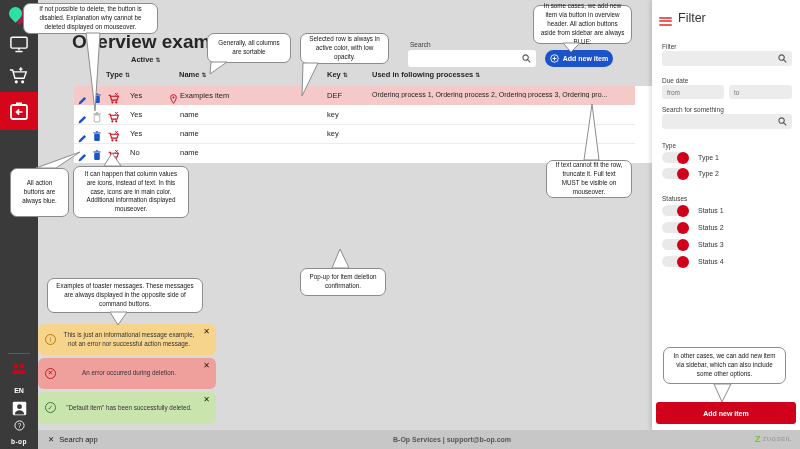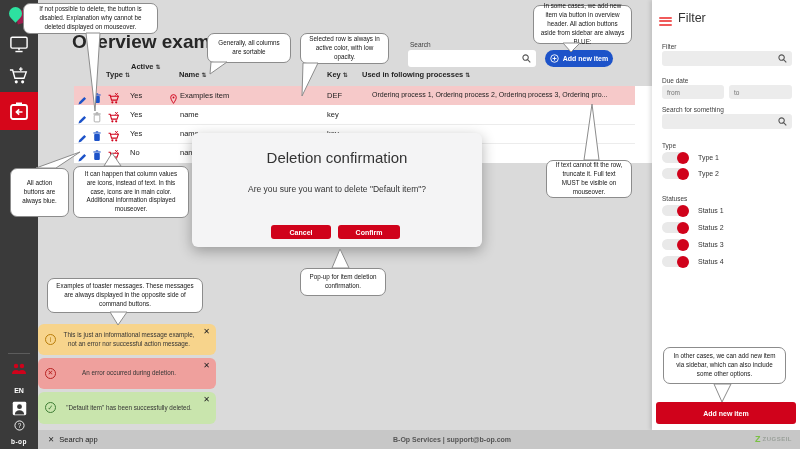--- a/index.html
+++ b/index.html
@@ -117,33 +117,33 @@
         <circle cx="5" cy="5" r="4.2" fill="none" stroke="#fff" stroke-width="1"></circle>
         <path d="M5 2.8 v4.4 M2.8 5 h4.4" stroke="#fff" stroke-width="1"></path>
       </svg>
     <span>Add new item</span>
   </div>
 
   <div class="abs th" style="left:106px;top:70px;">
       <span>Type</span>
       <span class="sort">⇅</span>
     </div>
-  <div class="abs th" style="left:131px;top:62px;">
+  <div class="abs th" style="left:131px;top:55px;">
       <span>Active</span>
       <span class="sort">⇅</span>
     </div>
   <div class="abs th" style="left:179px;top:70px;">
       <span>Name</span>
       <span class="sort">⇅</span>
     </div>
   <div class="abs th" style="left:327px;top:70px;">
       <span>Key</span>
       <span class="sort">⇅</span>
     </div>
-  <div class="abs th" style="left:362px;top:70px;">
+  <div class="abs th" style="left:372px;top:70px;">
       <span>Used in following processes</span>
       <span class="sort">⇅</span>
     </div>
 
   <div class="abs" style="left:74px;top:86px;width:631px;height:77px;background:#fff;">
 
     <div class="abs" style="left:0;top:0;width:561px;height:19px;background:#f6c9c9;">
       <span class="abs" style="left:4px;top:5px;"><svg width="9" height="9" viewBox="0 0 10 10">
             <path d="M0.5 9.5 L1.4 6.7 L7 1 L9 3 L3.3 8.7 Z" fill="#1d53c9"></path>
           </svg></span>
@@ -237,26 +237,20 @@
     <span class="ticon" style="color:#b92222;border-color:#b92222;">✕</span>
     <span class="tmsg">An error occurred during deletion.</span>
     <span class="tclose">✕</span>
   </div>
   <div class="abs toast" style="top:392px;height:32px;background:#c9e5ad;">
     <span class="ticon" style="color:#3e7d35;border-color:#3e7d35;">✓</span>
     <span class="tmsg">"Default item" has been successfully deleted.</span>
     <span class="tclose">✕</span>
   </div>
 
-  <div class="abs" id="modal">
-    <h1>Deletion confirmation</h1>
-    <div class="msg">Are you sure you want to delete "Default item"?</div>
-    <button class="mbtn btn-red" style="left:79px;top:92px;width:60px;">Cancel</button>
-    <button class="mbtn btn-red" style="left:146px;top:92px;width:62px;">Confirm</button>
-  </div>
 
   <div class="abs" id="rpanel">
     <div class="abs" style="left:7px;top:15px;">
         <div class="hbar"></div>
         <div class="hbar"></div>
         <div class="hbar"></div>
       </div>
     <div class="abs" style="left:26px;top:11px;font-size:12.5px;font-weight:500;color:#333;">Filter</div>
 
     <div class="abs lbl" style="left:10px;top:43px;">Filter</div>

